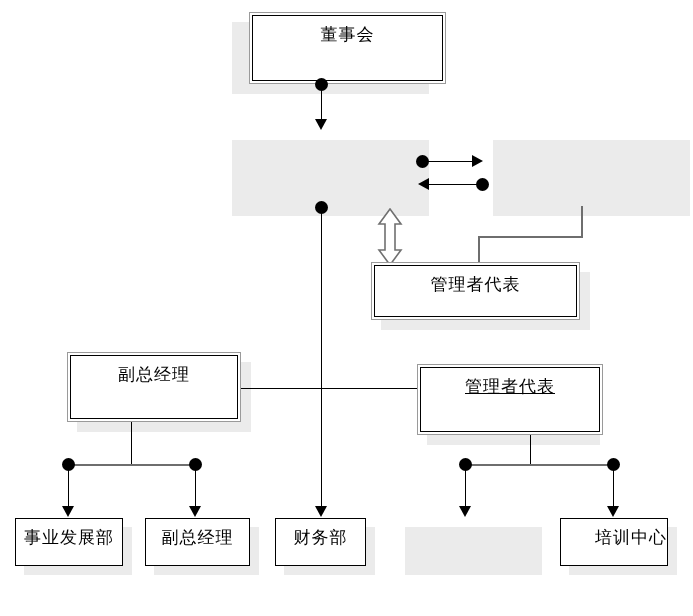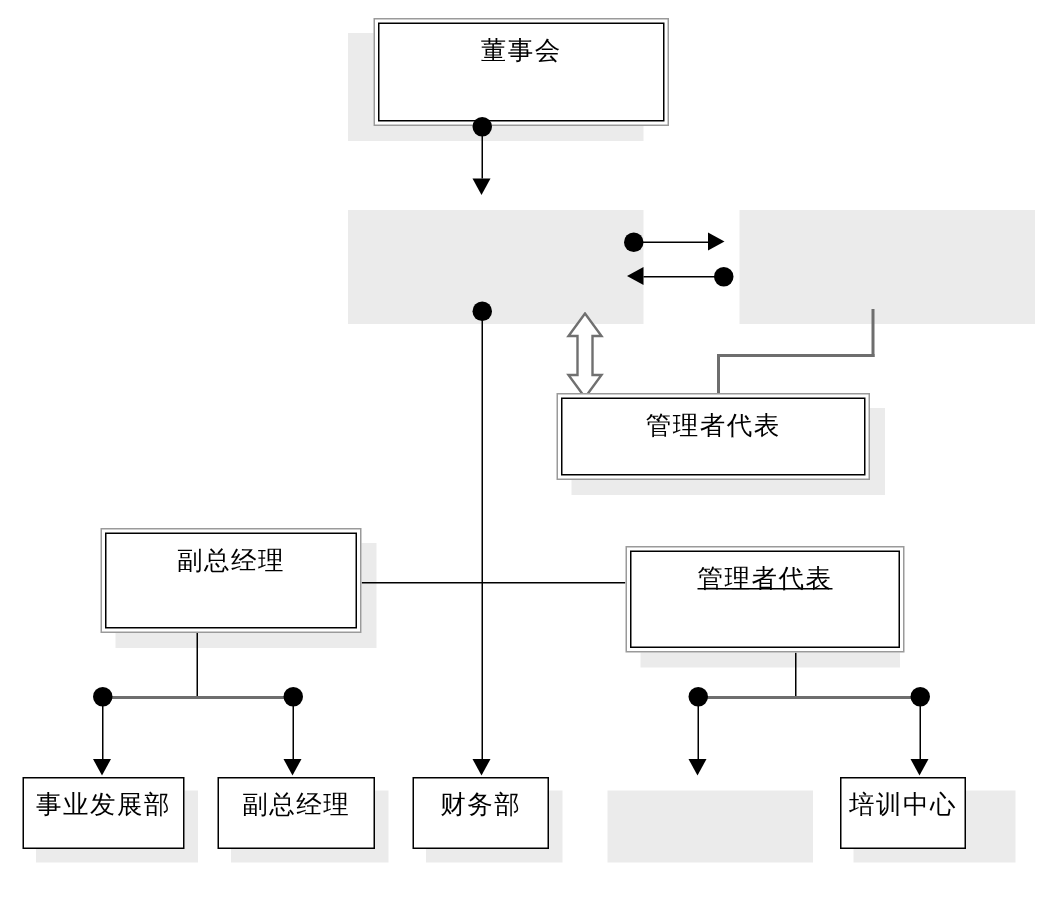--- a/index.html
+++ b/index.html
@@ -201,17 +201,17 @@
 
   <div class="node plain" style="left:145px;top:518px;width:105px;height:48px;">
     <span class="label">副总经理</span>
   </div>
 
   <div class="node plain" style="left:275px;top:518px;width:91px;height:48px;">
     <span class="label">财务部</span>
   </div>
 
 
-  <div class="node plain" style="left:560px;top:518px;width:84px;height:48px;">
+  <div class="node plain" style="left:560px;top:518px;width:108px;height:48px;text-align:right;">
     <span class="label">培训中心</span>
   </div>
 
 </div>
 
 </body></html>

